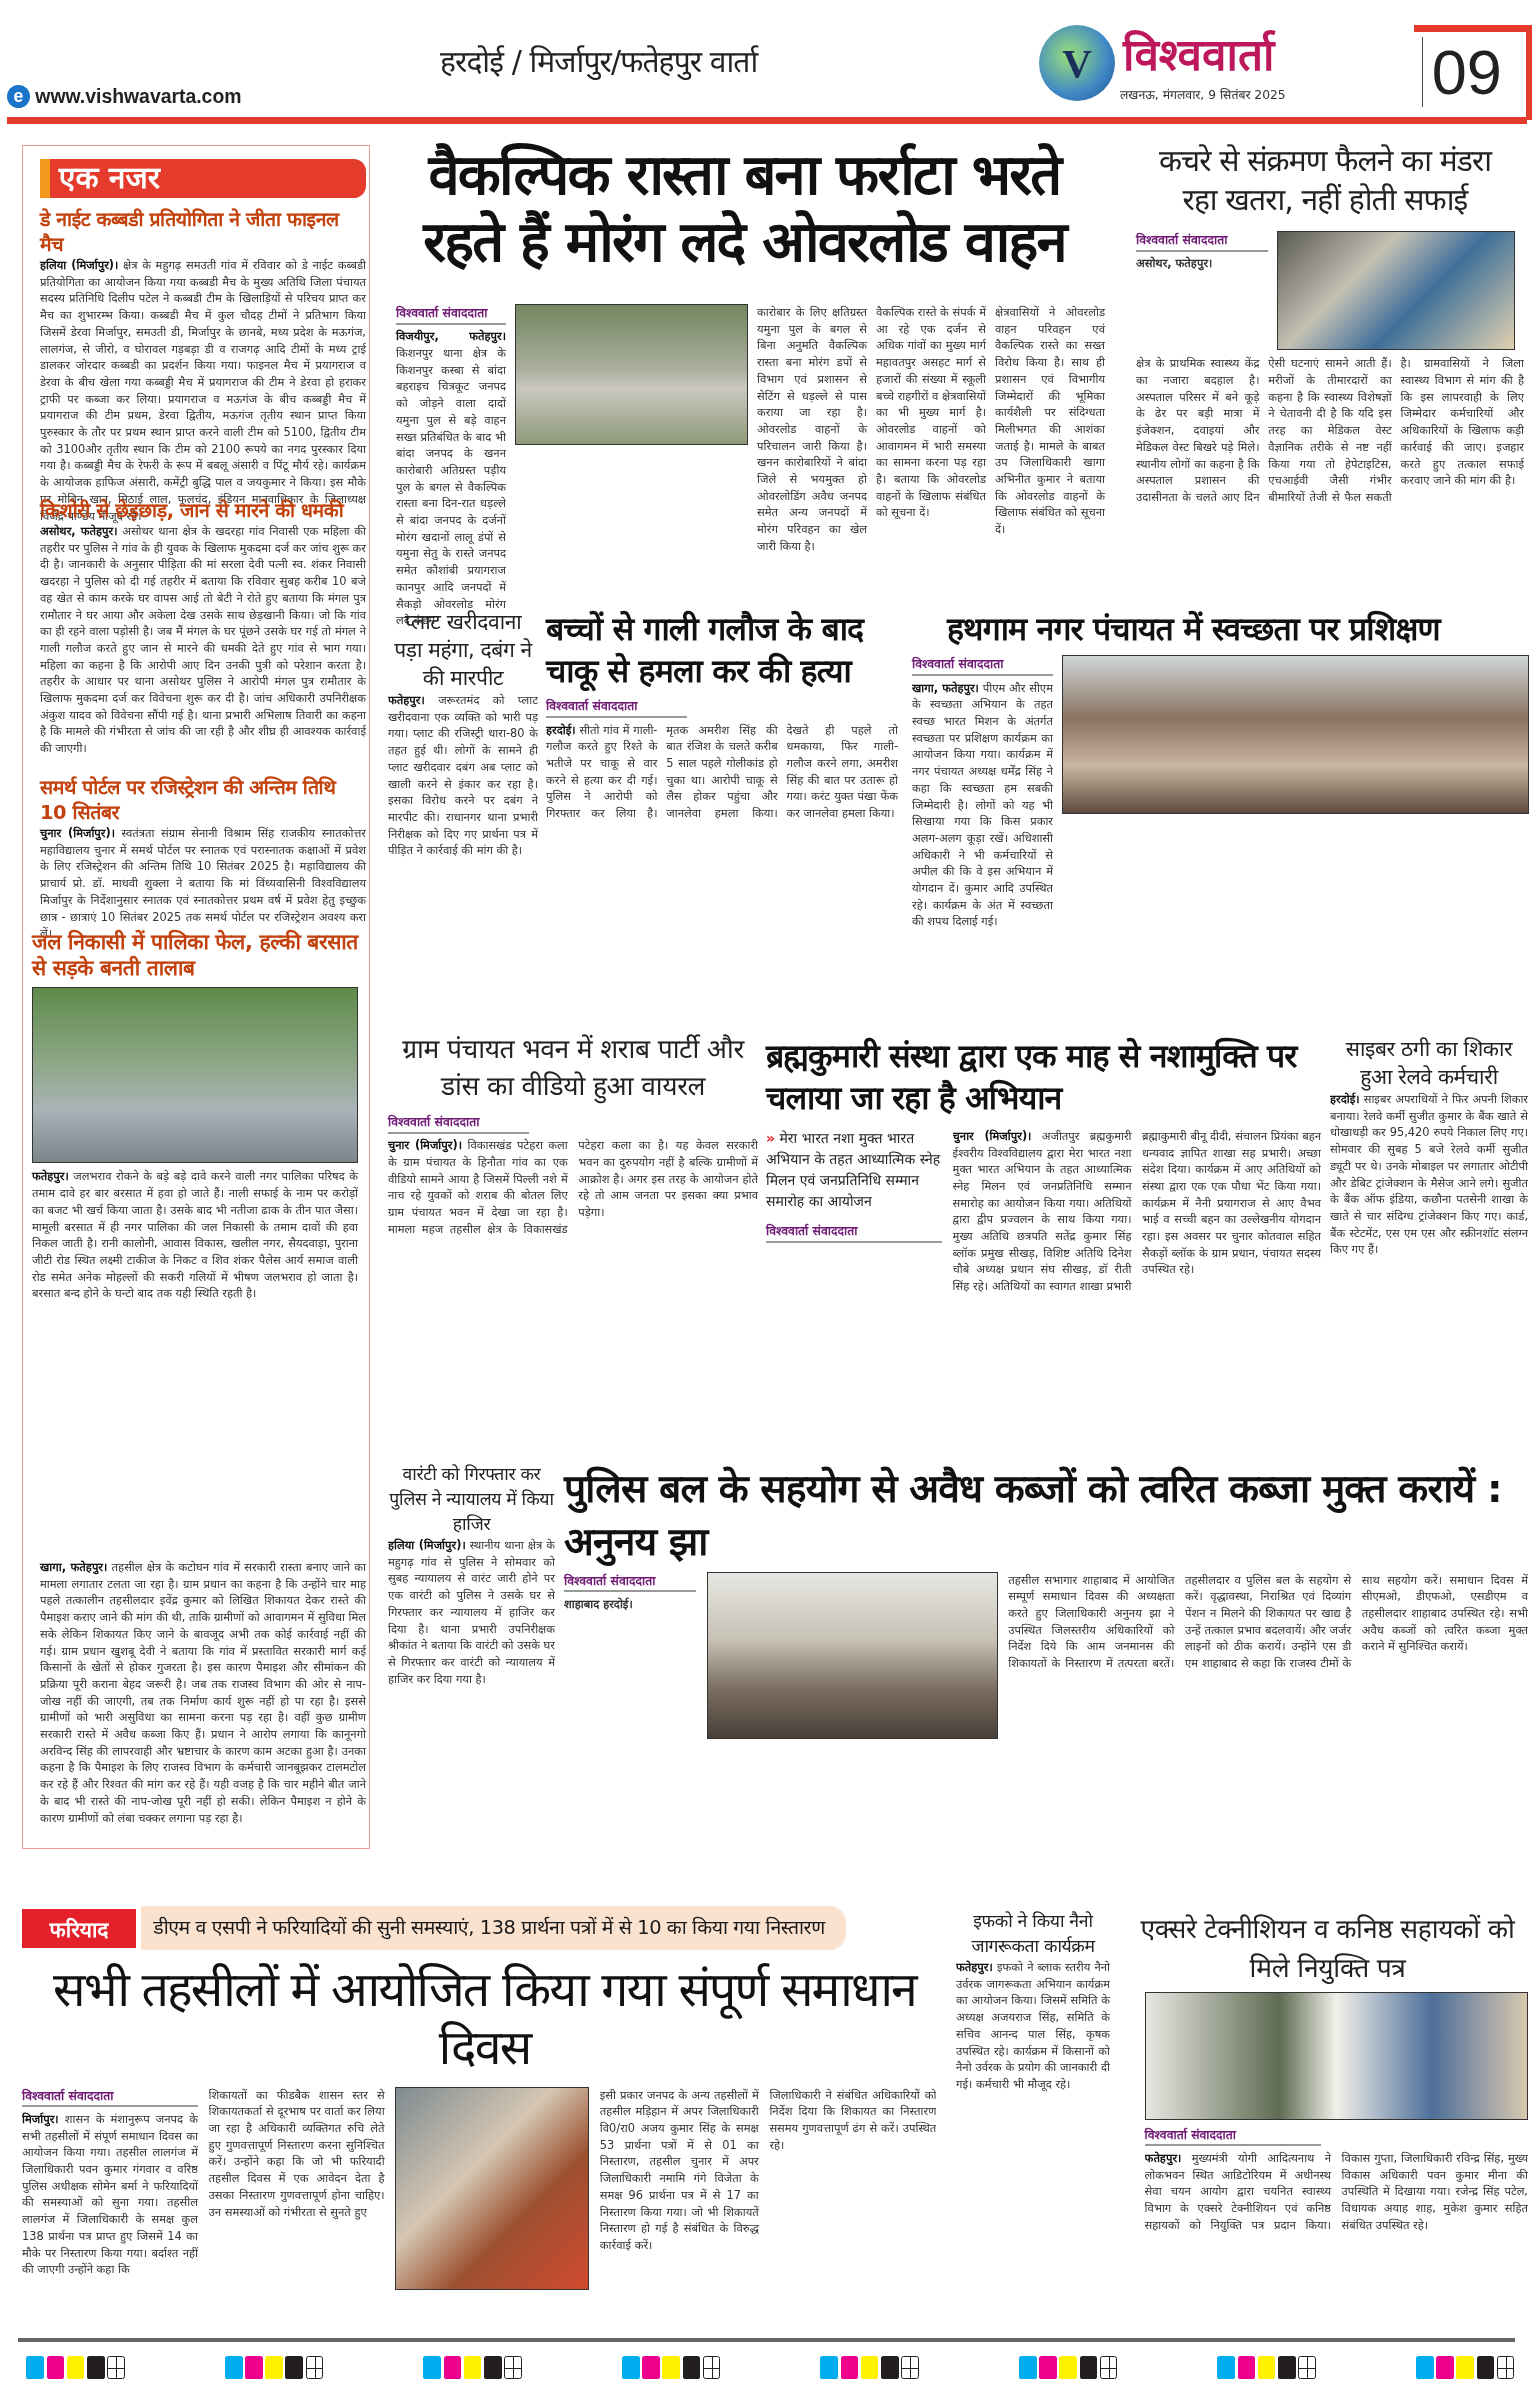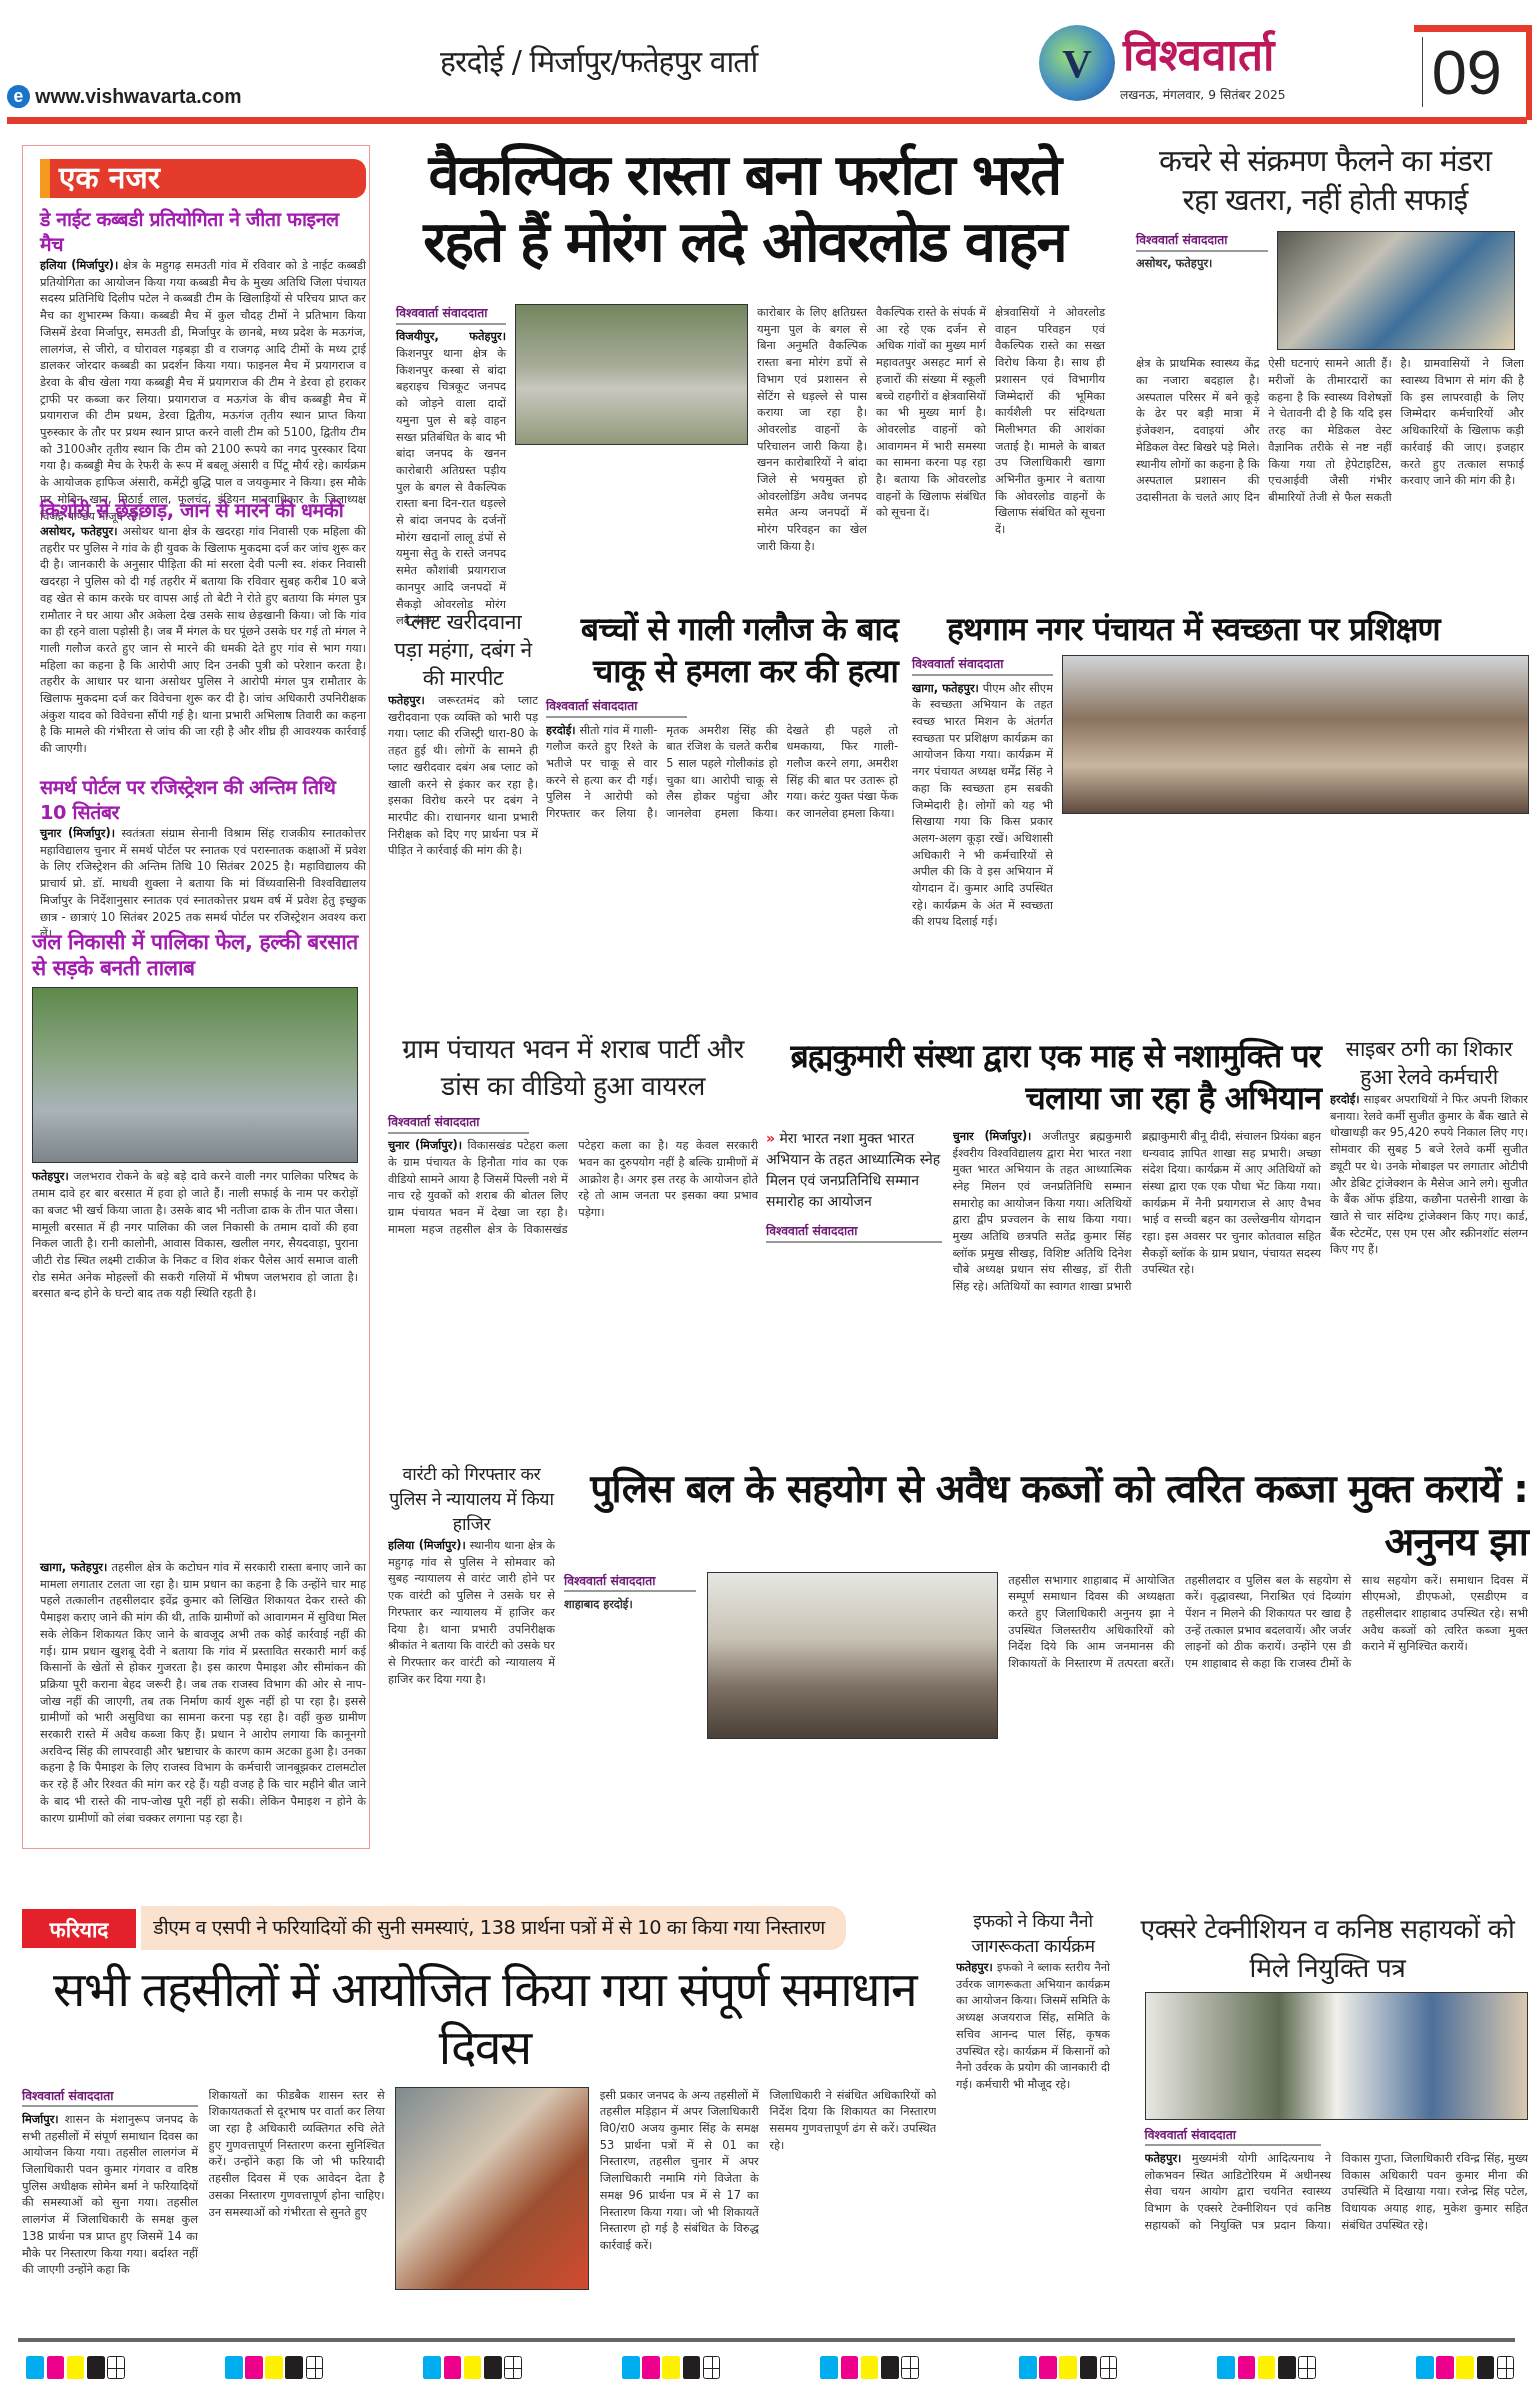--- a/index.html
+++ b/index.html
@@ -9,26 +9,26 @@
 .ie{width:23px;height:23px;border-radius:50%;background:#1a74c9;color:#fff;font:bold 17.6px "Liberation Sans",sans-serif;display:flex;align-items:center;justify-content:center}
 .hdr-section{left:440px;top:40px;font:30px "DejaVu Sans",sans-serif;color:#222;letter-spacing:-0.9px}
 .logo{left:1039px;top:25px;width:76px;height:76px;border-radius:50%;background:radial-gradient(circle at 40% 40%,#9be07a,#3f88c5 60%,#1b4f8a);display:flex;align-items:center;justify-content:center;font:bold 41px "Liberation Serif",serif;color:#1b2f5a}
 .brand{left:1123px;top:23px;font:bold 44px "DejaVu Sans",sans-serif;color:#be185d}
 .dateline{left:1120px;top:86px;font:12.3px "DejaVu Sans",sans-serif;color:#333}
 .pageno-box{left:1414px;top:25px;width:119px;height:95px;border-top:7px solid #e43b2c;border-right:7px solid #e43b2c}
 .pageno{left:1422px;top:37px;font:63px "Liberation Sans",sans-serif;color:#222;border-left:1.8px solid #444;padding-left:8.8px;line-height:70px}
 .redbar{left:7px;top:117px;width:1520px;height:7px;background:#e43b2c}
 .col-box{border:1.8px solid #e99}
 .eknazar{left:40px;top:159px;width:326px;height:39px;background:#e43b2c;border-radius:0 12.3px 12.3px 0;border-left:10.6px solid #f39a1e;color:#fff;font:bold 30px "DejaVu Sans",sans-serif;padding-left:8.8px;line-height:37px}
-.h-left{font:bold 19.4px "DejaVu Sans",sans-serif;letter-spacing:-0.4px;line-height:25px;color:#a21caf}
+.h-left{font:bold 19.4px "DejaVu Sans",sans-serif;letter-spacing:-0.4px;line-height:25px;color:#c2410c}
 .txt{font:11.4px "DejaVu Sans",sans-serif;line-height:16.7px;color:#333;text-align:justify}
 .txt b{color:#111}
 .h-main{font:bold 56px "DejaVu Sans",sans-serif;letter-spacing:-1.8px;line-height:67px;color:#111;text-align:center}
 .h-sub{font:30px "DejaVu Sans",sans-serif;letter-spacing:-0.9px;line-height:39px;color:#222;text-align:center}
-.h-mid{font:bold 32px "DejaVu Sans",sans-serif;letter-spacing:-0.9px;line-height:42px;color:#111;text-align:right}
+.h-mid{font:bold 32px "DejaVu Sans",sans-serif;letter-spacing:-0.9px;line-height:42px;color:#111;text-align:left}
 .h-small{font:21px "DejaVu Sans",sans-serif;letter-spacing:-0.4px;line-height:28px;color:#222;text-align:center}
 .byline{font:bold 12.3px "DejaVu Sans",sans-serif;color:#701a75;border-bottom:2.6px solid #999;padding-bottom:1.8px;margin-bottom:3.5px}
 .photo{background:linear-gradient(135deg,#7d8f6e,#b3b49a 40%,#6b6f5c);border:0.9px solid #333}
 .fariyad-tag{left:22px;top:1909px;width:114px;height:39px;background:#e4202a;color:#fff;font:bold 21px "DejaVu Sans",sans-serif;display:flex;align-items:center;justify-content:center}
 .fariyad-sub{left:141px;top:1906px;width:705px;height:44px;background:#fbe2cf;border-radius:0 16px 16px 0;font:19.4px "DejaVu Sans",sans-serif;line-height:44px;padding-left:12.3px;letter-spacing:-0.4px}
 .bottom-rule{left:17.6px;top:2338px;width:1497px;height:3.5px;background:#666}
 .reg{display:flex;gap:2.6px;align-items:center}
 .sw{width:17.6px;height:23px;border-radius:2.6px}
 .sw.x{background:#fff;border:0.9px solid #222;position:relative}
 .sw.x::before{content:"";position:absolute;left:8px;top:0;width:0.9px;height:100%;background:#222}

